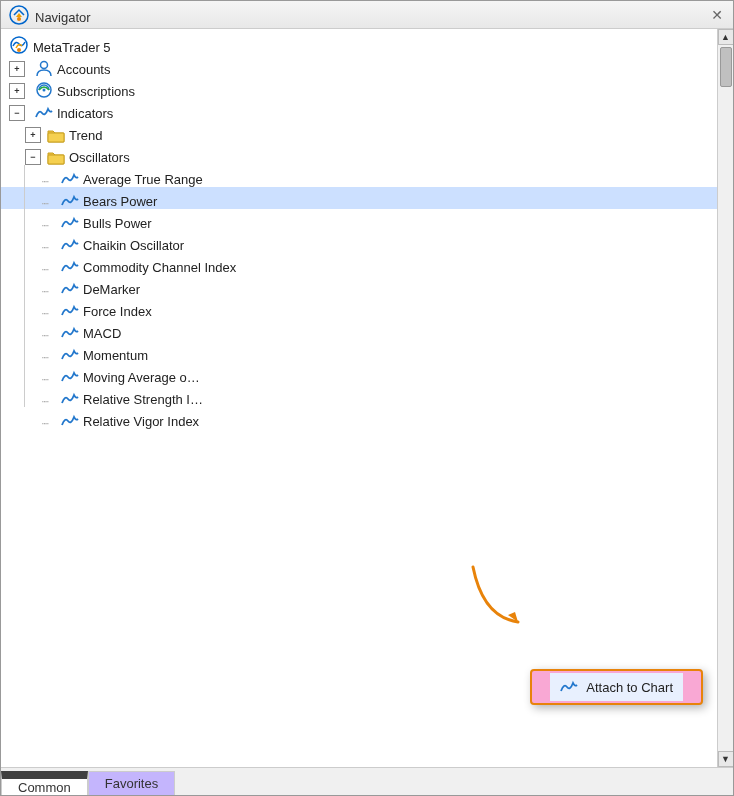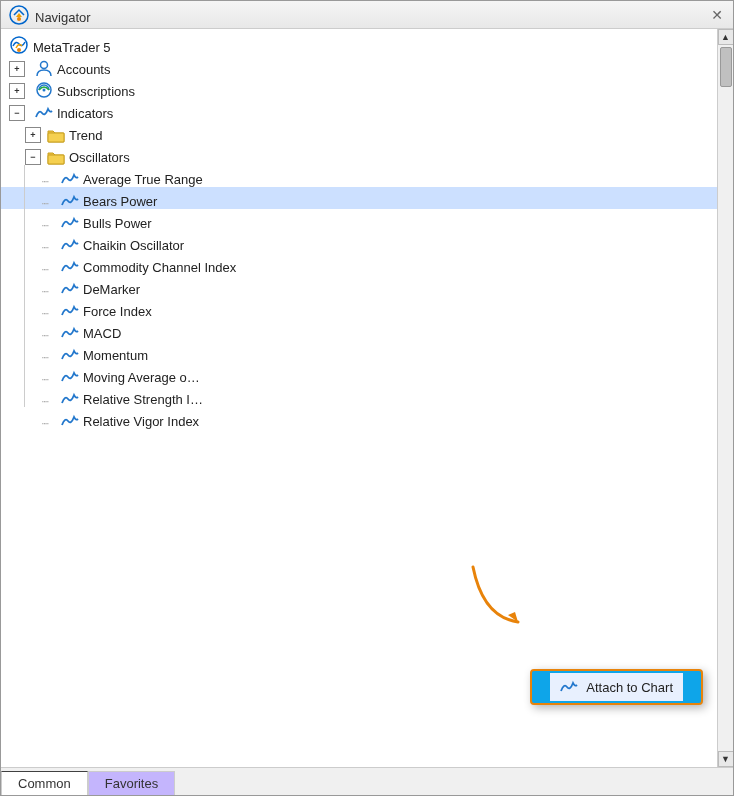--- a/index.html
+++ b/index.html
@@ -131,21 +131,21 @@
     
     .mt5-logo {
       width: 20px;
       height: 20px;
     }
     
     .context-menu {
       position: absolute;
       right: 30px;
       bottom: 90px;
-      background: #0ea5e9;
+      background: #f9a8d4;
       border: 2px solid #e8830a;
       border-radius: 4px;
       box-shadow: 3px 3px 10px rgba(0,0,0,0.3);
       z-index: 100;
       min-width: 160px;
       padding: 2px 18px;
     }
     .context-menu-item {
       display: flex;
       align-items: center;
@@ -182,21 +182,21 @@
       background: #c4b5fd;
       cursor: pointer;
       font-size: 13px;
       color: #333;
       height: 24px;
       display: flex;
       align-items: center;
     }
     .tab.active {
       background: white;
-      border-top: 1px solid #404040;
+      border-top: 8px solid #404040;
       font-weight: 500;
     }
     
     .arrow-annotation {
       position: absolute;
       right: 170px;
       bottom: 155px;
       z-index: 200;
       pointer-events: none;
     }

